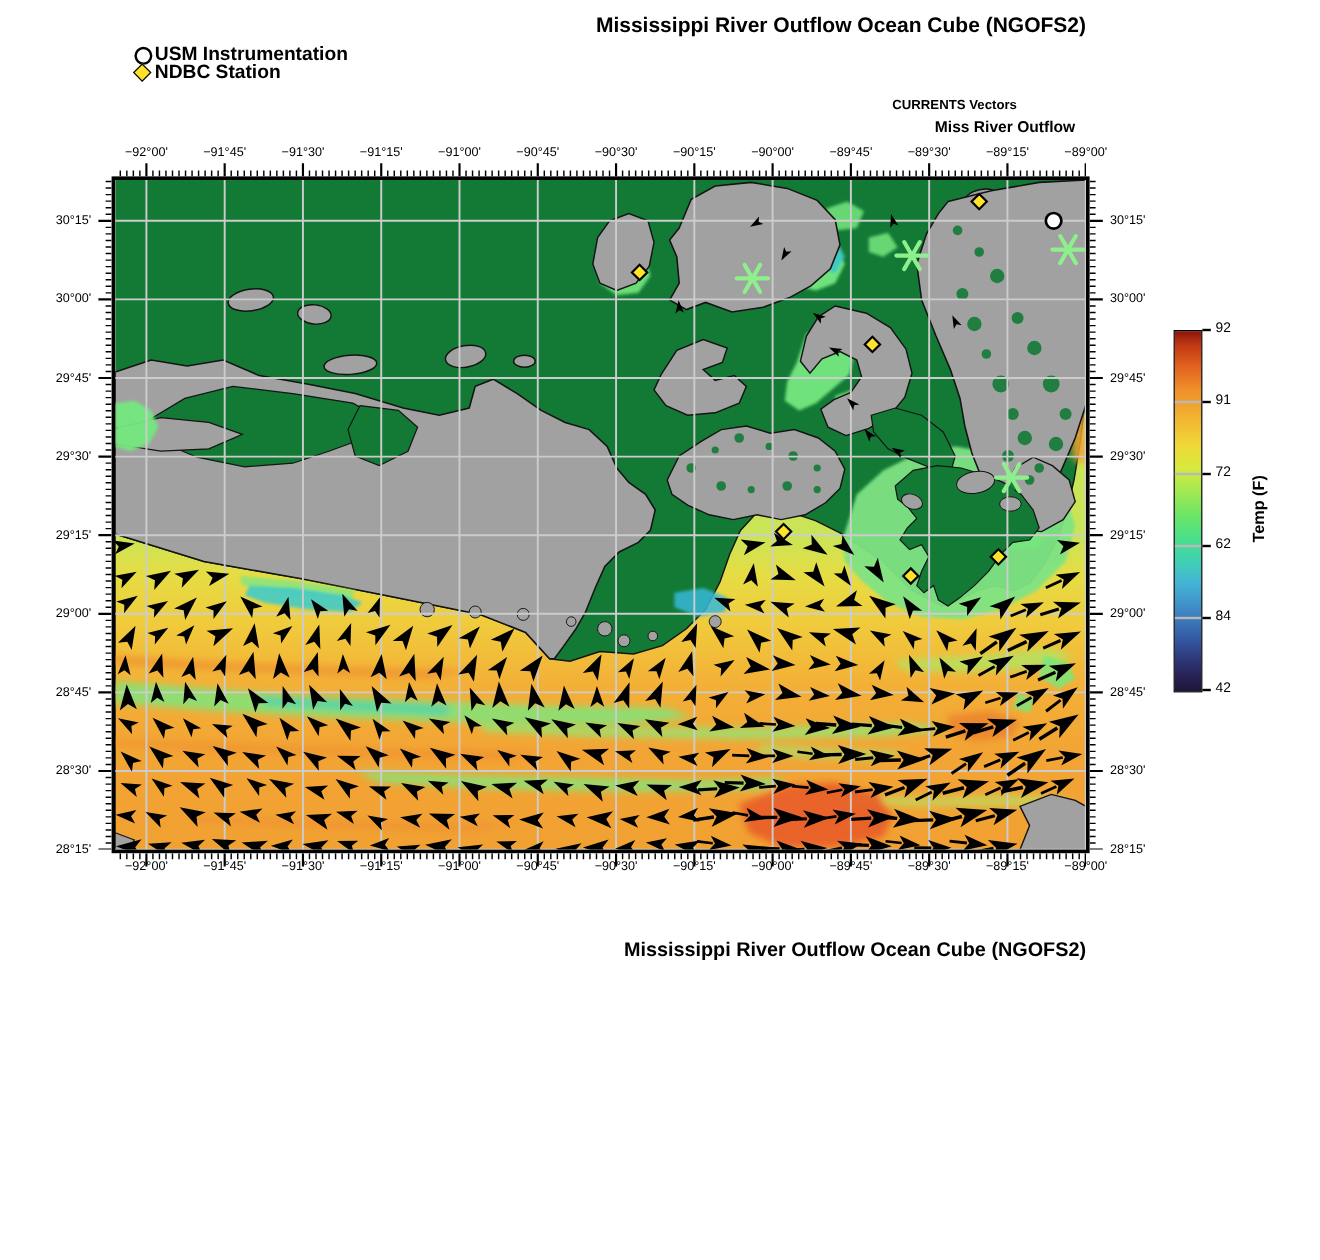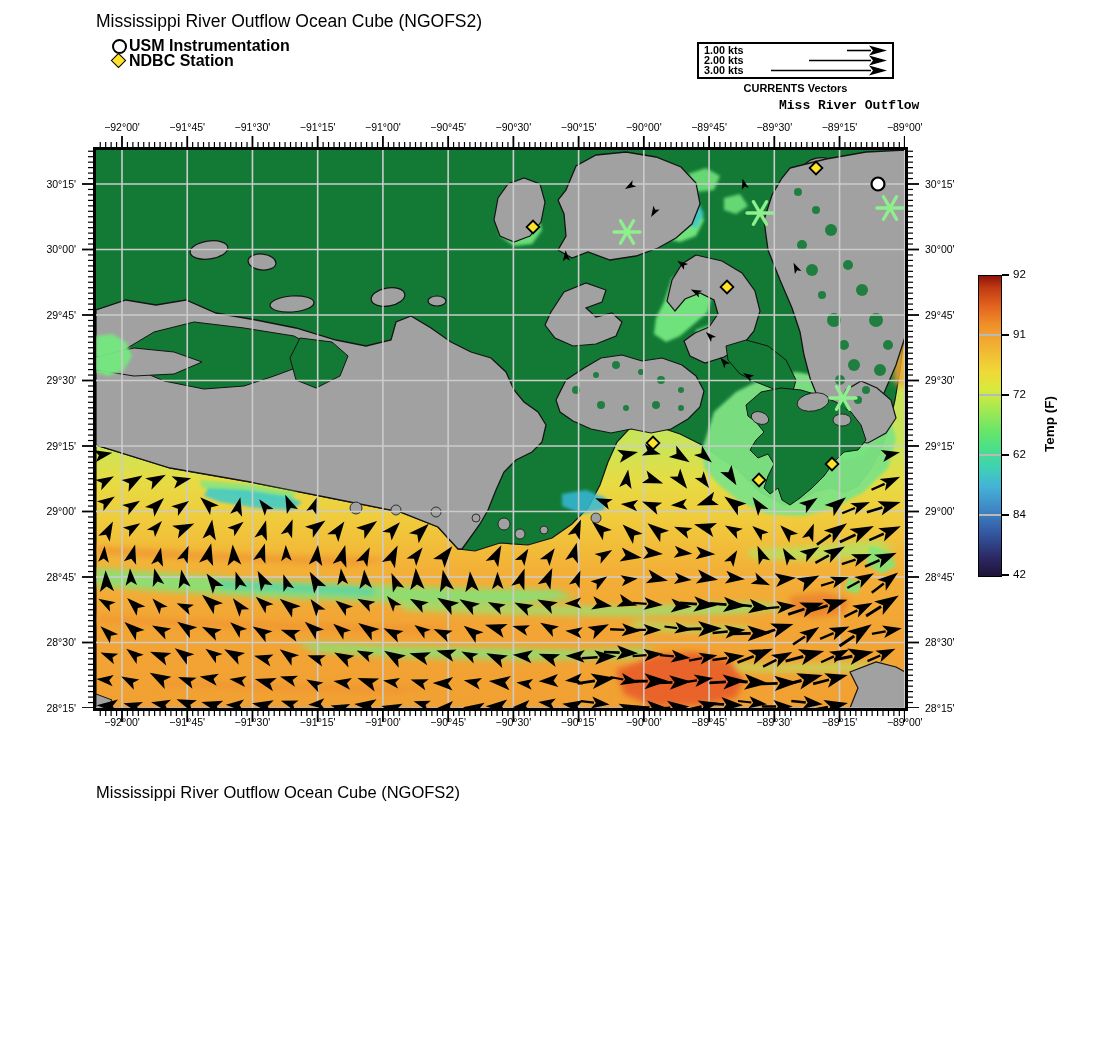--- a/index.html
+++ b/index.html
@@ -1,21 +1,21 @@
 <!DOCTYPE html>
 <html><head>
 <meta charset="utf-8">
 <style>
   html,body{margin:0;padding:0;background:#fff;}
   #canvas{position:relative;width:1100px;height:1050px;background:#ffffff;
           font-family:"Liberation Sans",sans-serif;overflow:hidden;color:#000;}
-  .ctitle{position:absolute;left:96px;width:809px;text-align:left;font-weight:normal;}
+  .ctitle{position:absolute;left:96px;width:809px;text-align:right;font-weight:bold;}
   #topTitle{top:11px;font-size:17.5px;}
   #subTitle{top:96px;font-family:"Liberation Serif",serif;font-size:17px;}
-  #annotation{position:absolute;left:779px;top:98px;font-family:Liberation Mono, monospace;
+  #annotation{position:absolute;left:779px;top:98px;font-family:Liberation Sans, sans-serif;
               font-weight:bold;font-size:13px;white-space:nowrap;}
   #bottomTitle{top:783px;font-size:16.5px;}
   .legend-label{position:absolute;left:129px;font-weight:bold;font-size:16px;white-space:nowrap;}
   #legendCircle{position:absolute;left:112px;top:39px;width:11px;height:11px;background:#fff;
                 border:2px solid #000;border-radius:50%;}
   #legendDiamond{position:absolute;left:113px;top:55px;width:9px;height:9px;background:#ffe32a;
                  border:1.7px solid #000;transform:rotate(45deg);}
   #currentsBox{position:absolute;left:697px;top:42px;width:197px;height:37px;
                border:2.2px solid #000;box-sizing:border-box;background:#fff;}
   .curRow{position:absolute;left:5px;font-weight:bold;font-size:10.8px;line-height:10.8px;}
@@ -37,33 +37,20 @@
 <body>
 
 <div id="canvas">
   <div id="topTitle" class="ctitle">Mississippi River Outflow Ocean Cube (NGOFS2)</div>
 
   <span id="legendCircle"></span>
   <div class="legend-label" style="top:37px">USM Instrumentation</div>
   <span id="legendDiamond"></span>
   <div class="legend-label" style="top:52px">NDBC Station</div>
 
-  <div id="currentsBox">
-    <div class="curRow" style="top:1px">1.00 kts</div>
-    <div class="curRow" style="top:11px">2.00 kts</div>
-    <div class="curRow" style="top:21px">3.00 kts</div>
-    <svg id="curSvg" style="position:absolute;left:0;top:0;width:100%;height:100%" viewBox="0 0 193 33">
-        <line x1="148" y1="6.5" x2="172" y2="6.5" stroke="#000" stroke-width="1.6"></line>
-        <polygon points="188,6.5 170,1.5 174,6.5 170,11.5" fill="#000"></polygon>
-        <line x1="110" y1="16.5" x2="172" y2="16.5" stroke="#000" stroke-width="1.6"></line>
-        <polygon points="188,16.5 170,11.5 174,16.5 170,21.5" fill="#000"></polygon>
-        <line x1="72" y1="26.5" x2="172" y2="26.5" stroke="#000" stroke-width="1.6"></line>
-        <polygon points="188,26.5 170,21.5 174,26.5 170,31.5" fill="#000"></polygon>
-      </svg>
-  </div>
   <div id="currentsCaption">CURRENTS Vectors</div>
 
   <div id="annotation">Miss River Outflow</div>
 
   <div id="mapFrame">
     <svg id="mapSvg" viewBox="0 0 809 558" preserveAspectRatio="none">
         <defs>
           <linearGradient id="wg" x1="0" y1="295" x2="0" y2="558" gradientUnits="userSpaceOnUse">
             <stop offset="0" stop-color="#c9e557"></stop>
             <stop offset="0.13307984790874525" stop-color="#e6dc44"></stop>

